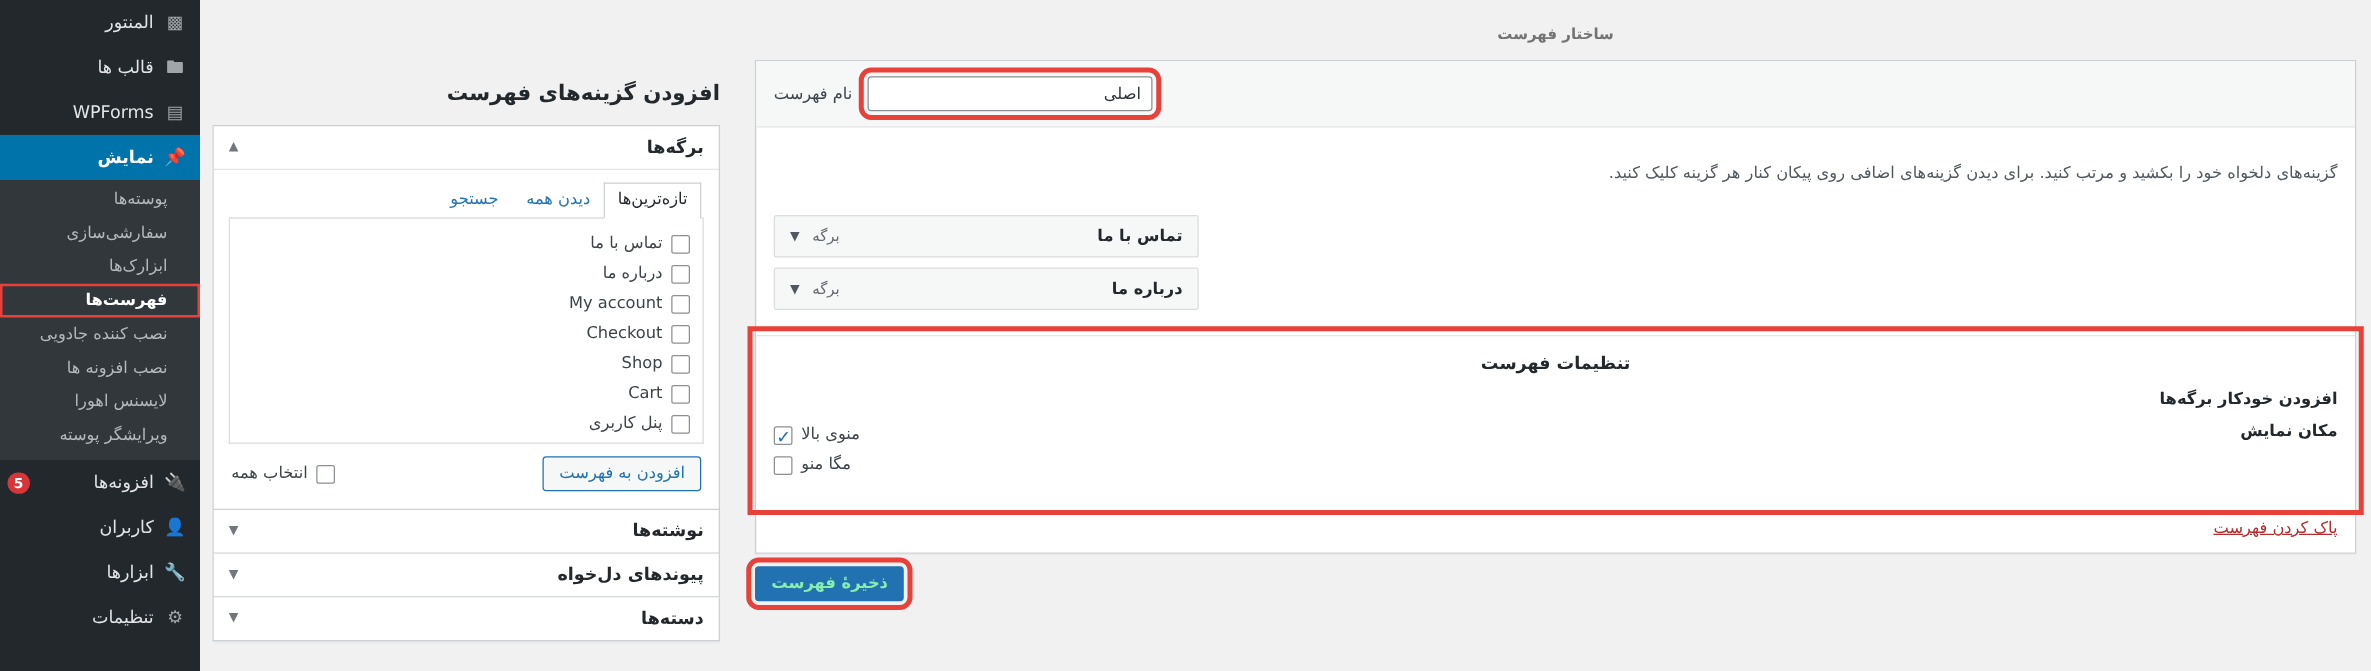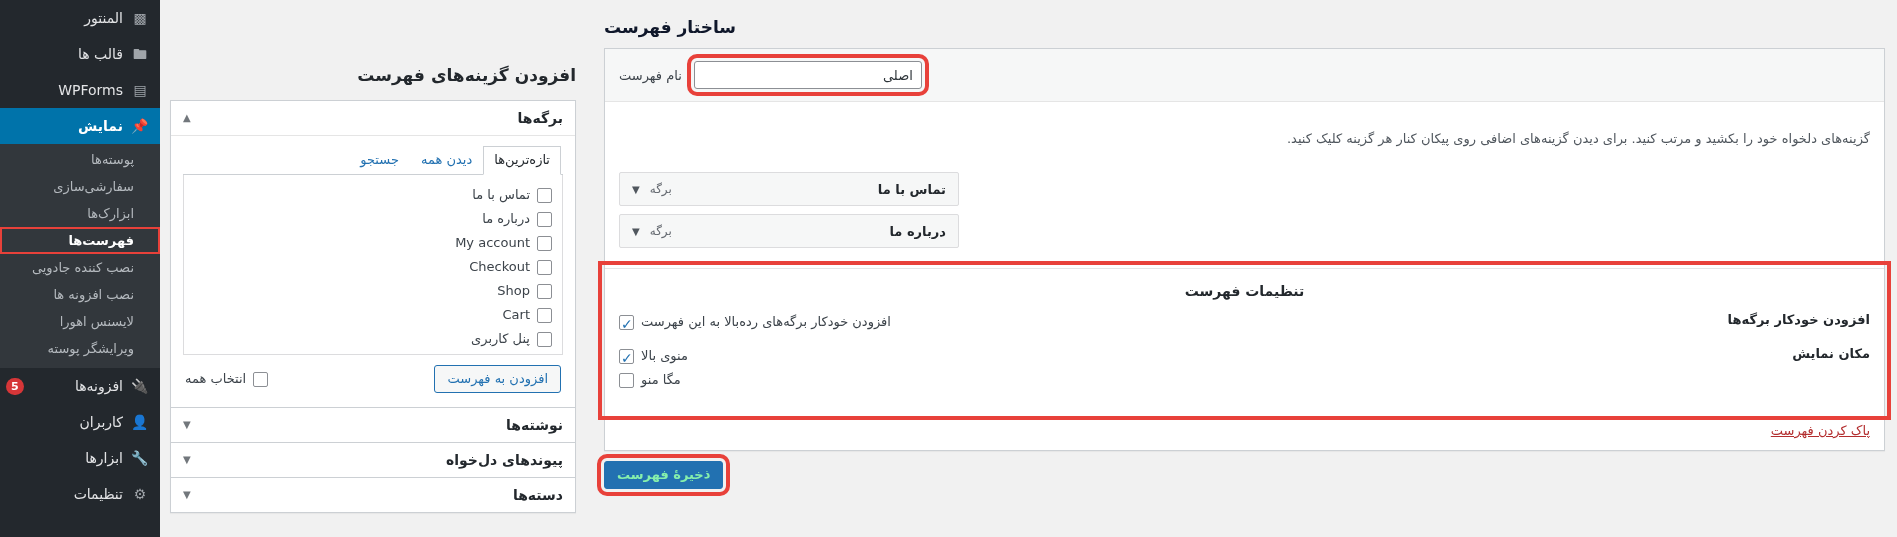--- a/index.html
+++ b/index.html
@@ -127,22 +127,22 @@
     border-radius: 3px; padding: 4px 12px; font-size: 13px; line-height: 18px;
     font-family: inherit; cursor: pointer; white-space: nowrap;
   }
   .btn-primary {
     background: #2271b1; border-color: #2271b1; color: #86efac; font-weight: 700;
   }
 
   
   .col-struct { flex: 1 1 auto; padding: 10px 12px 0 14px; min-width: 0; }
   .struct-title {
-    font-size: 17px; font-weight: 700; color: #0f172a;
-    margin: 6px 0 10px; text-align: left; line-height: 22px;
+    font-size: 12px; font-weight: 700; color: #737373;
+    margin: 6px 0 10px; text-align: center; line-height: 22px;
   }
   .menu-edit {
     background: #fff; border: 1px solid #ccd0d4;
     box-shadow: 0 1px 1px rgba(0,0,0,.04);
   }
   .name-row {
     display: flex; flex-direction: row; align-items: center;
     justify-content: flex-end; gap: 12px;
     padding: 12px 14px; border-bottom: 1px solid #e5e5e5;
     background: #f6f7f7;
@@ -368,26 +368,20 @@
                 <span class="mi-arrow">▼</span>
               </span>
             </div>
           </div>
 
           <div class="settings hl-box">
             <h3 class="settings-title">تنظیمات فهرست</h3>
 
             <div class="set-row">
               <span class="set-label">افزودن خودکار برگه‌ها</span>
-              <div class="set-ctrl">
-                <label class="set-opt">
-                  <span>افزودن خودکار برگه‌های رده‌بالا به این فهرست</span>
-                  <span class="cbx on"></span>
-                </label>
-              </div>
             </div>
 
             <div class="set-row">
               <span class="set-label">مکان نمایش</span>
               <div class="set-ctrl">
                 <label class="set-opt">
                   <span>منوی بالا</span>
                   <span class="cbx on"></span>
                 </label>
                 <label class="set-opt">

